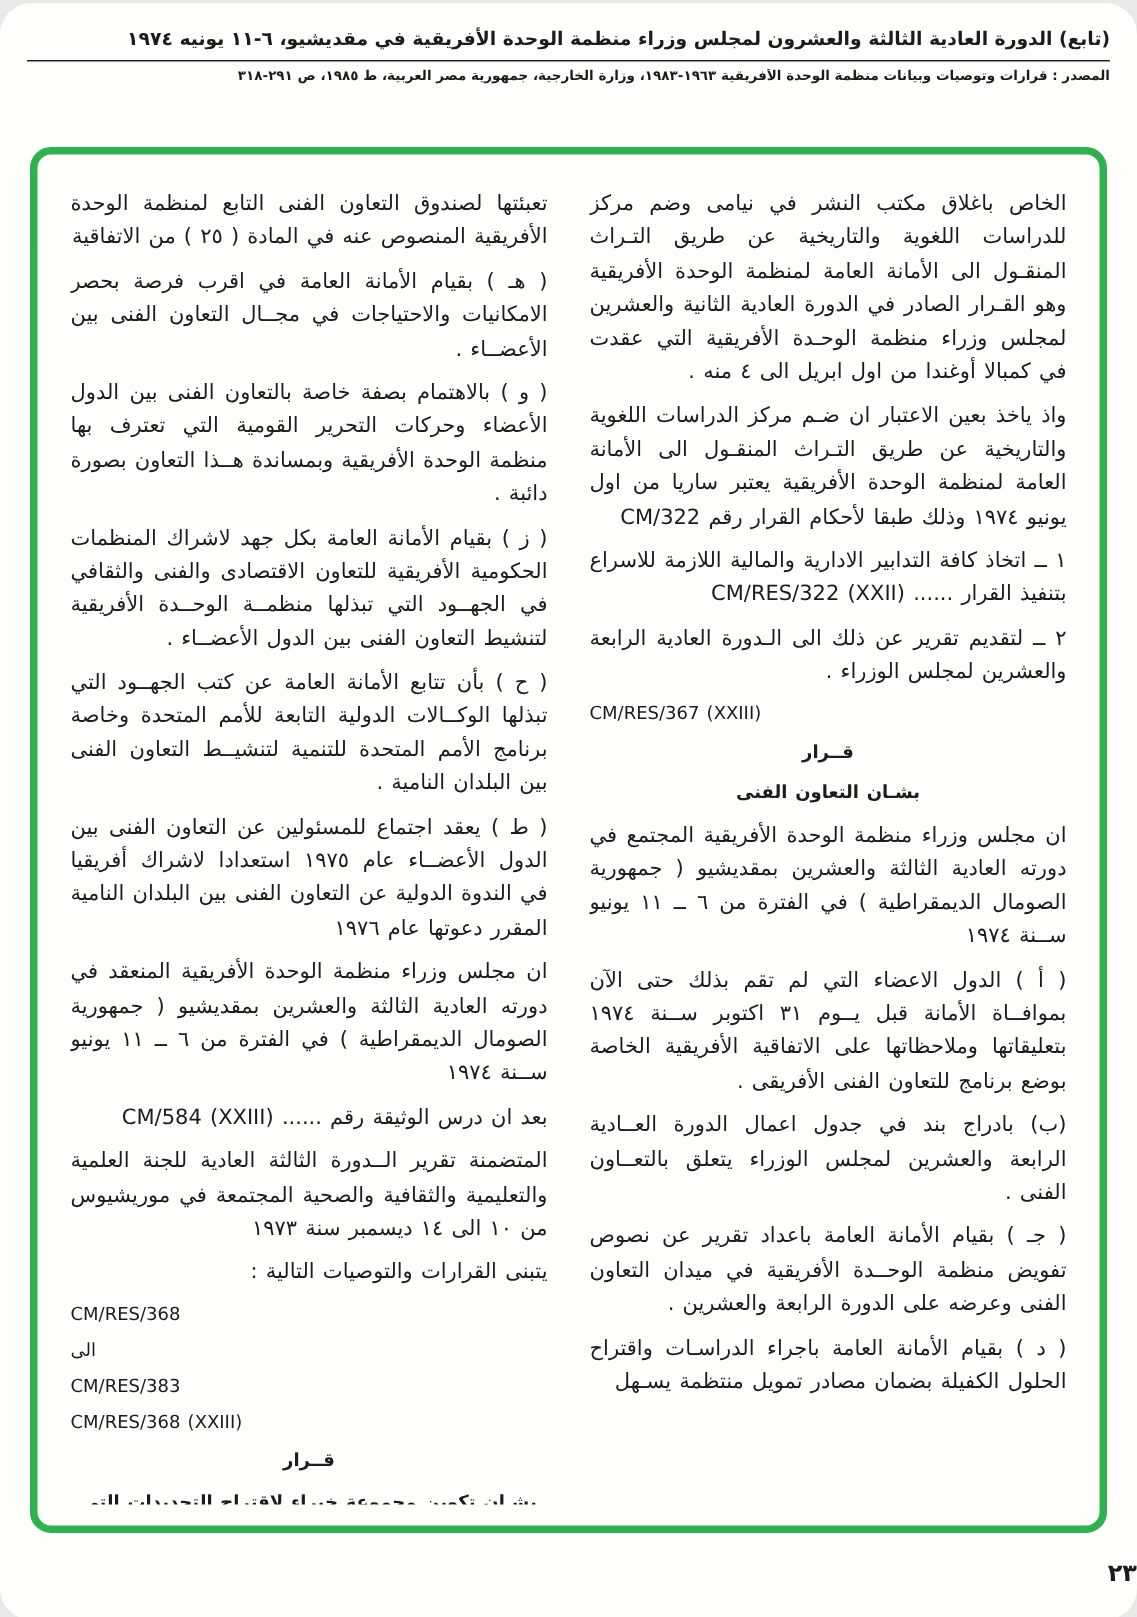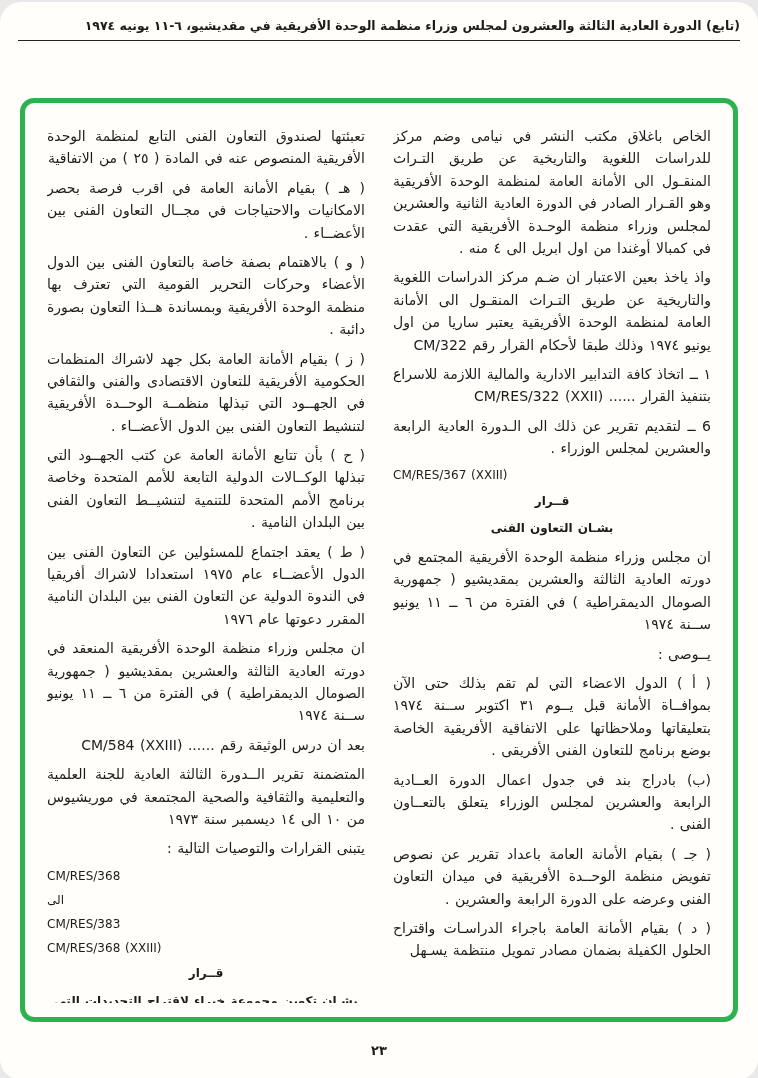--- a/index.html
+++ b/index.html
@@ -83,47 +83,47 @@
     font-weight: bold;
     font-size: 12px;
     margin: 6px 0 8px;
   }
   
   .page-number {
     position: absolute;
     bottom: 22px;
     left: 0;
     right: 0;
-    text-align: center;
-    font-size: 13px;
+    text-align: right;
+    font-size: 16px;
     font-weight: bold;
   }
 </style>
 </head>
 <body>
 
 <div class="page">
 
   <div class="header">
     <div class="header-title">(تابع) الدورة العادية الثالثة والعشرون لمجلس وزراء منظمة الوحدة الأفريقية في مقديشيو، ٦-١١ يونيه ١٩٧٤</div>
     <div class="header-rule"></div>
+    <div class="header-source">المصدر : قرارات وتوصيات وبيانات منظمة الوحدة الأفريقية ١٩٦٣-١٩٨٣، وزارة الخارجية، جمهورية مصر العربية، ط ١٩٨٥، ص ٢٩١-٣١٨</div>
   </div>
 
   <div class="frame">
     <div class="columns">
       <div class="column">
           <p class="para body">الخاص باغلاق مكتب النشر في نيامى وضم مركز للدراسات اللغوية والتاريخية عن طريق التـراث المنقـول الى الأمانة العامة لمنظمة الوحدة الأفريقية وهو القـرار الصادر في الدورة العادية الثانية والعشرين لمجلس وزراء منظمة الوحـدة الأفريقية التي عقدت في كمبالا أوغندا من اول ابريل الى ٤ منه .</p>
           <p class="para body">واذ ياخذ بعين الاعتبار ان ضـم مركز الدراسات اللغوية والتاريخية عن طريق التـراث المنقـول الى الأمانة العامة لمنظمة الوحدة الأفريقية يعتبر ساريا من اول يونيو ١٩٧٤ وذلك طبقا لأحكام القرار رقم CM/322</p>
           <p class="para body">١ ــ اتخاذ كافة التدابير الادارية والمالية اللازمة للاسراع بتنفيذ القرار ...... CM/RES/322 (XXII)</p>
-          <p class="para body">6 ــ لتقديم تقرير عن ذلك الى الـدورة العادية الرابعة والعشرين لمجلس الوزراء .</p>
+          <p class="para body">٢ ــ لتقديم تقرير عن ذلك الى الـدورة العادية الرابعة والعشرين لمجلس الوزراء .</p>
           <p class="para ref">CM/RES/367 (XXIII)</p>
           <p class="para center-bold">قــرار</p>
           <p class="para center-bold">بشـان التعاون الفنى</p>
           <p class="para body">ان مجلس وزراء منظمة الوحدة الأفريقية المجتمع في دورته العادية الثالثة والعشرين بمقديشيو ( جمهورية الصومال الديمقراطية ) في الفترة من ٦ ــ ١١ يونيو ســنة ١٩٧٤</p>
-          <p class="para body">يــوصى :</p>
           <p class="para body">( أ ) الدول الاعضاء التي لم تقم بذلك حتى الآن بموافــاة الأمانة قبل يــوم ٣١ اكتوبر ســنة ١٩٧٤ بتعليقاتها وملاحظاتها على الاتفاقية الأفريقية الخاصة بوضع برنامج للتعاون الفنى الأفريقى .</p>
           <p class="para body">(ب) بادراج بند في جدول اعمال الدورة العــادية الرابعة والعشرين لمجلس الوزراء يتعلق بالتعــاون الفنى .</p>
           <p class="para body">( جـ ) بقيام الأمانة العامة باعداد تقرير عن نصوص تفويض منظمة الوحــدة الأفريقية في ميدان التعاون الفنى وعرضه على الدورة الرابعة والعشرين .</p>
           <p class="para body">( د ) بقيام الأمانة العامة باجراء الدراسـات واقتراح الحلول الكفيلة بضمان مصادر تمويل منتظمة يسـهل</p>
         </div>
       <div class="column">
           <p class="para body">تعبئتها لصندوق التعاون الفنى التابع لمنظمة الوحدة الأفريقية المنصوص عنه في المادة ( ٢٥ ) من الاتفاقية</p>
           <p class="para body">( هـ ) بقيام الأمانة العامة في اقرب فرصة بحصر الامكانيات والاحتياجات في مجــال التعاون الفنى بين الأعضــاء .</p>
           <p class="para body">( و ) بالاهتمام بصفة خاصة بالتعاون الفنى بين الدول الأعضاء وحركات التحرير القومية التي تعترف بها منظمة الوحدة الأفريقية وبمساندة هــذا التعاون بصورة دائبة .</p>
           <p class="para body">( ز ) بقيام الأمانة العامة بكل جهد لاشراك المنظمات الحكومية الأفريقية للتعاون الاقتصادى والفنى والثقافي في الجهــود التي تبذلها منظمــة الوحــدة الأفريقية لتنشيط التعاون الفنى بين الدول الأعضــاء .</p>

